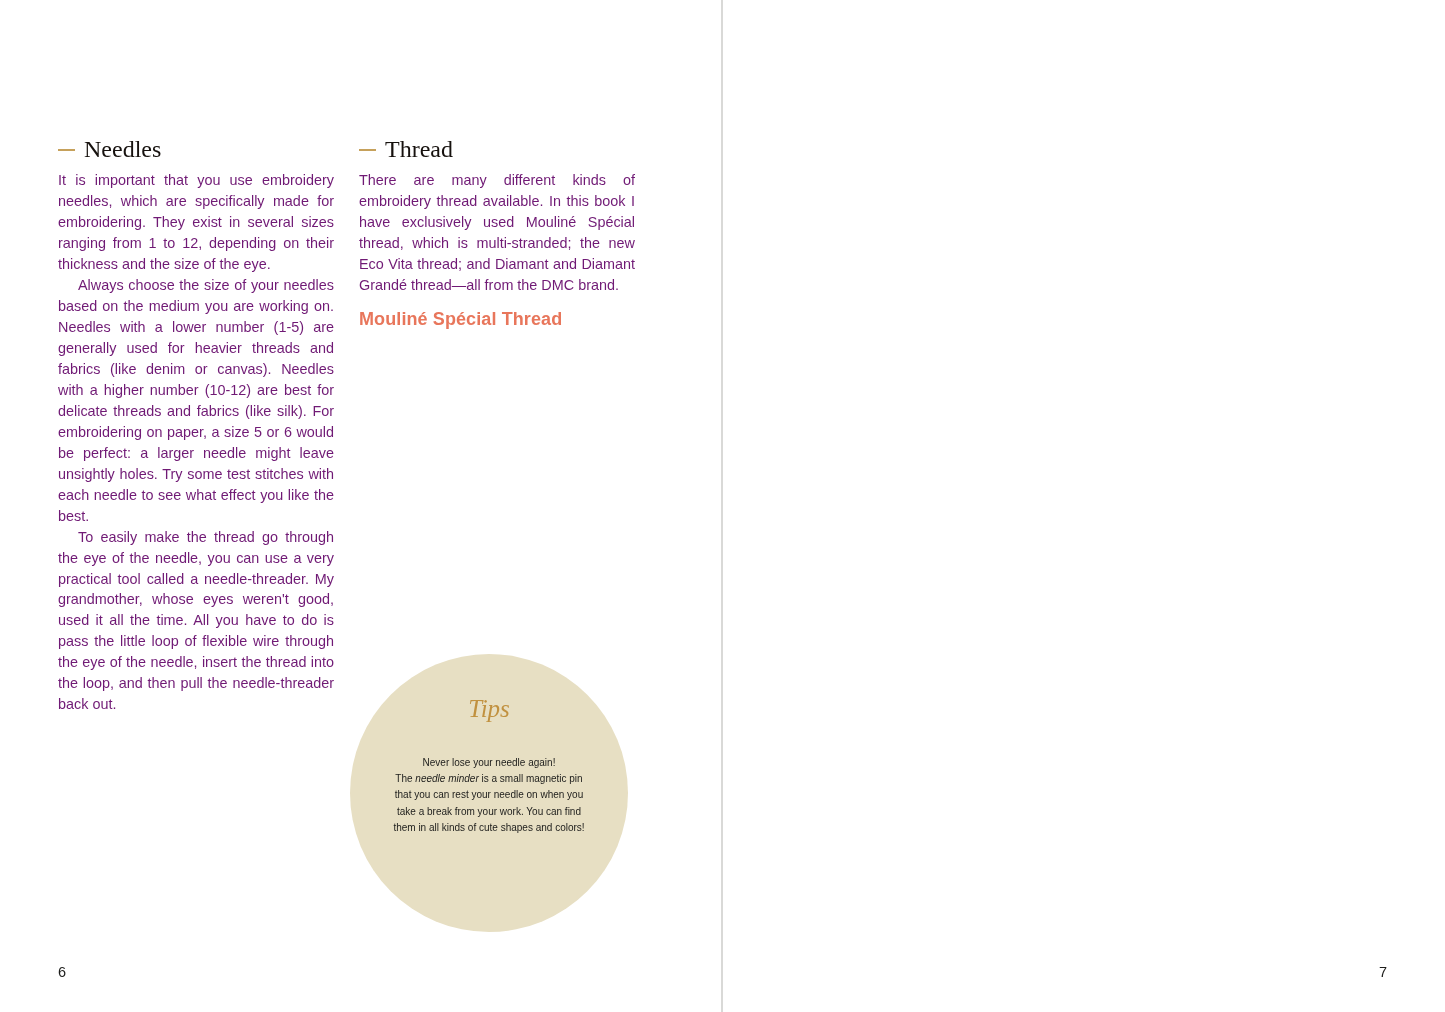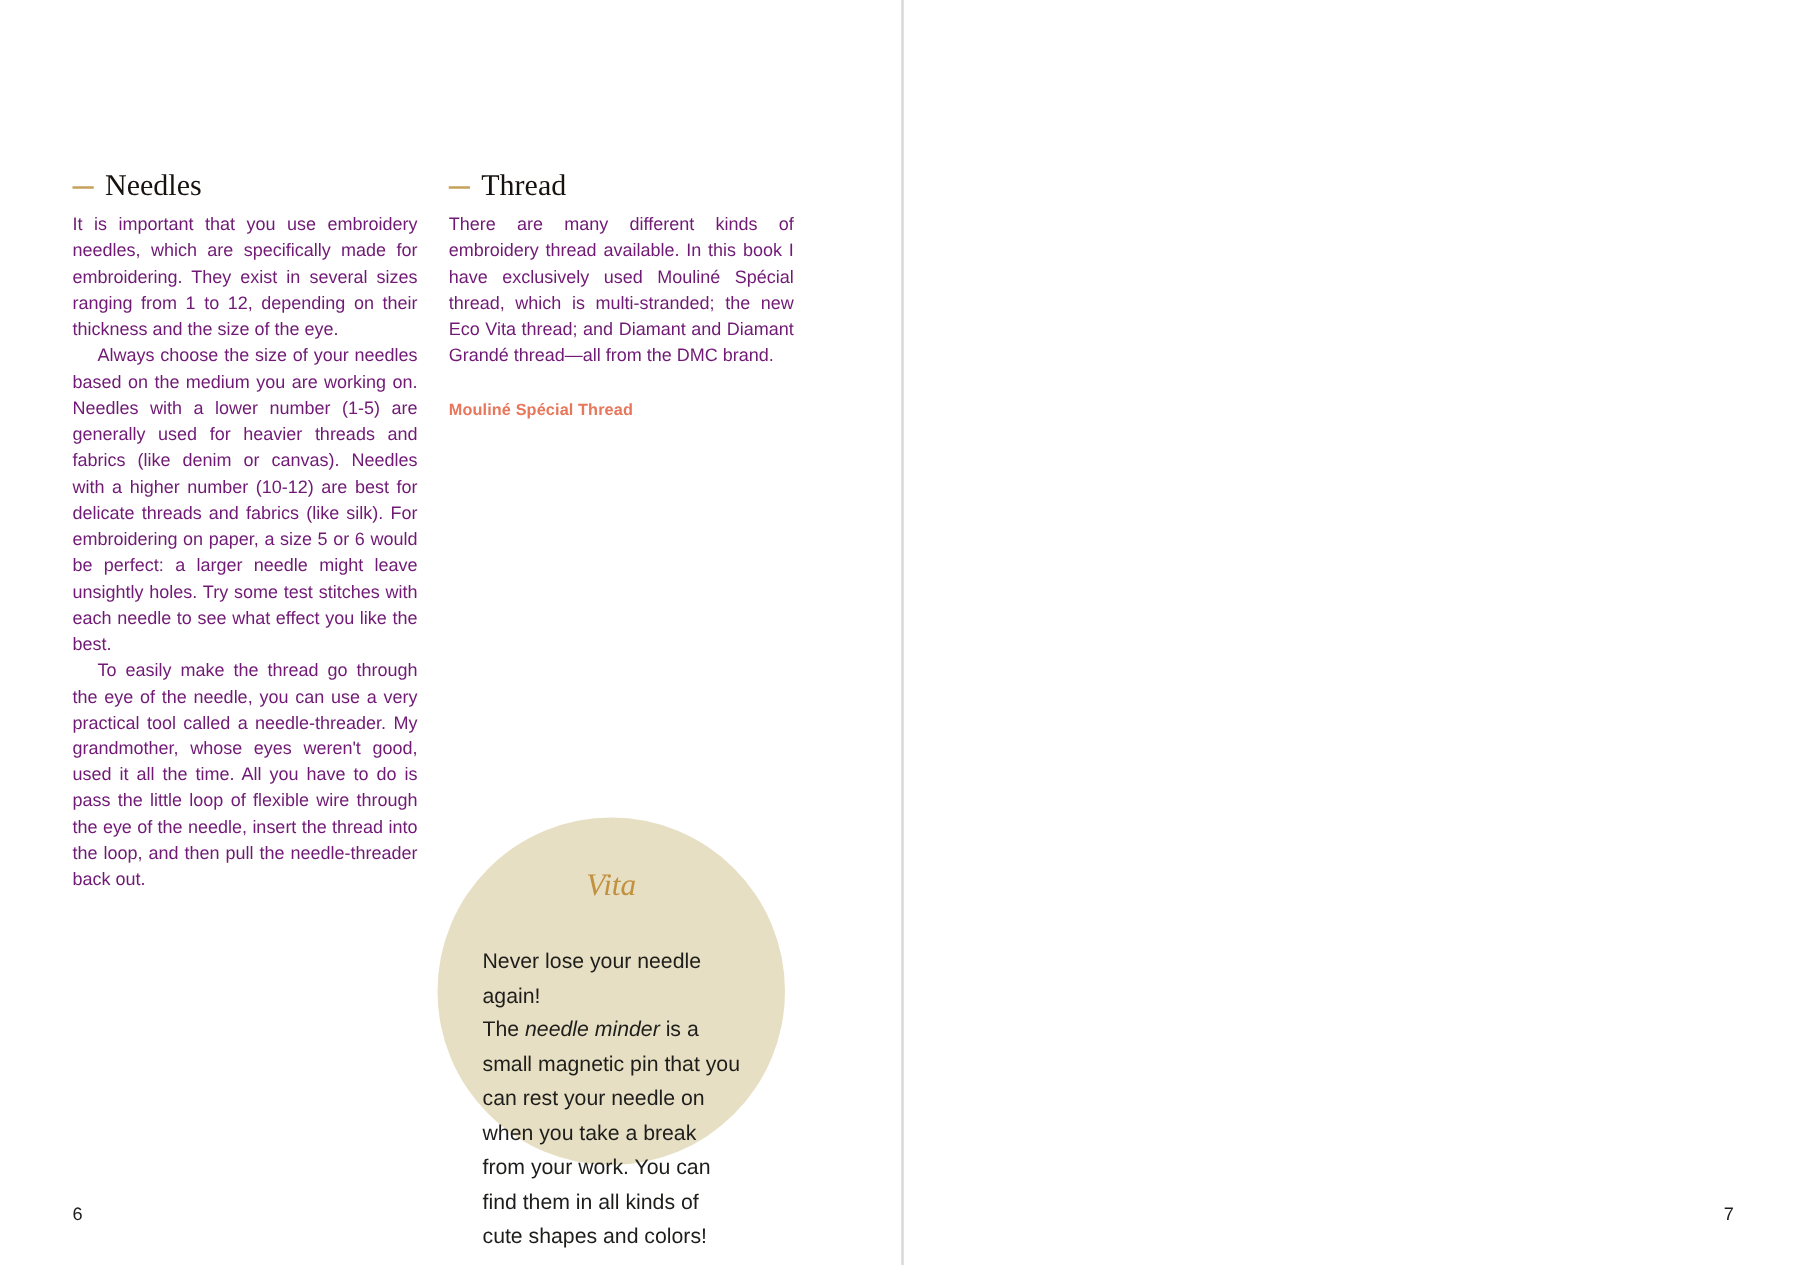--- a/index.html
+++ b/index.html
@@ -79,23 +79,23 @@
     display: inline-block;
     width: 17px;
     height: 2px;
     background: #c6a15b;
     flex: 0 0 auto;
     position: relative;
     top: 1px;
   }
   .sub-head {
     color: #e8765b;
-    font-size: 13px;
+    font-size: 18px;
     font-weight: 700;
-    margin: 24px 0 3px 0;
+    margin: 12px 0 3px 0;
     line-height: 1.25;
     letter-spacing: 0.1px;
   }
   p.body {
     margin: 0;
     font-size: 14.4px;
     line-height: 1.455;
     text-align: justify;
     text-justify: inter-word;
     color: #701a75;
@@ -123,22 +123,23 @@
   }
   .tips-title {
     font-family: "Liberation Serif", serif;
     font-style: italic;
     font-size: 25px;
     color: #c1913f;
     margin: 0 0 34px 0;
     line-height: 1;
   }
   .tips-text {
-    font-size: 17px;
+    font-size: 10px;
     line-height: 1.62;
+    text-align: center;
     color: #1d1d1b;
     margin: 0;
     max-width: 206px;
   }
 
   
   .folio {
     position: absolute;
     bottom: 32px;
     font-size: 14.5px;
@@ -170,21 +171,21 @@
     <div class="col col-2">
       <div class="sec-head">
         <span class="dash"></span>
         <span>Thread</span>
       </div>
       <p class="body">There are many different kinds of embroidery thread available. In this book I have exclusively used Mouliné Spécial thread, which is multi-stranded; the new Eco Vita thread; and Diamant and Diamant Grandé thread—all from the DMC brand.</p>
       <p class="sub-head">Mouliné Spécial Thread</p>
     </div>
 
     <div class="tips-circle">
-      <div class="tips-title">Vita</div>
+      <div class="tips-title">Tips</div>
       <p class="tips-text">
         <span>Never lose your needle again!</span><br>
         <span>The </span><em>needle minder</em><span> is a small magnetic pin that you can rest your needle on when you take a break from your work. You can find them in all kinds of cute shapes and colors!</span>
       </p>
     </div>
 
     <div class="folio folio-left">6</div>
   </div>
 
   <div class="page page-right">

